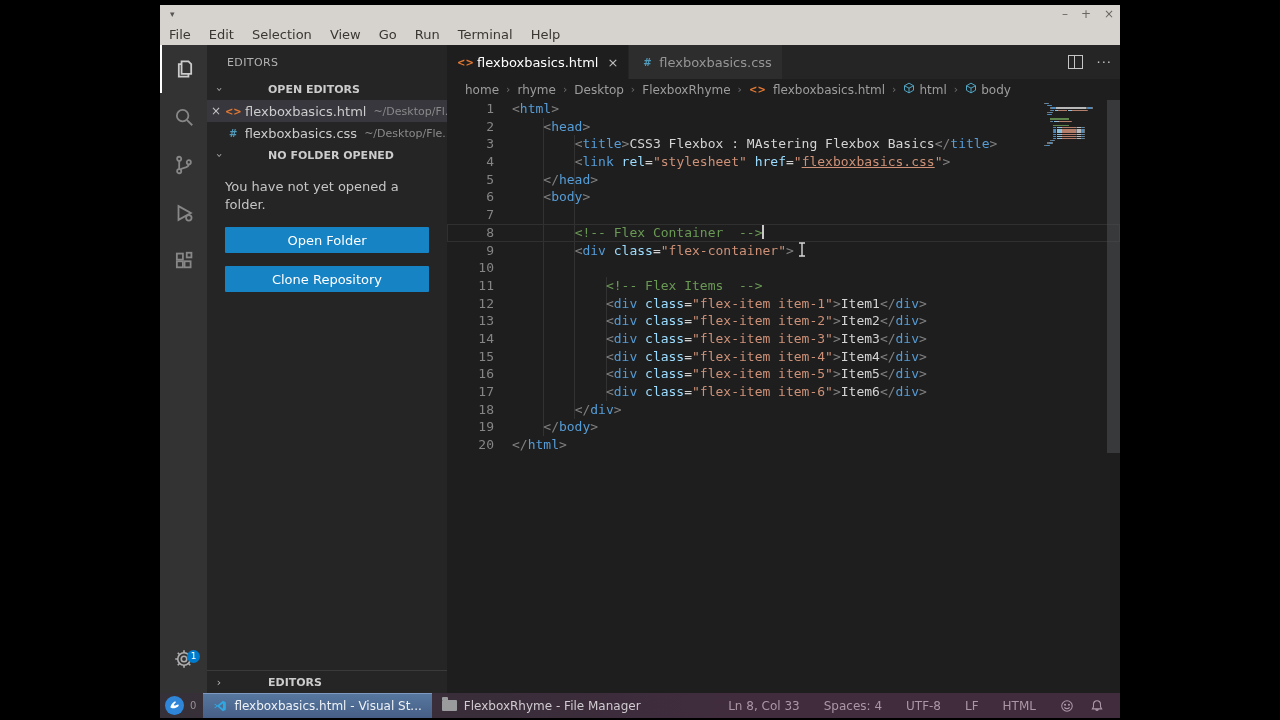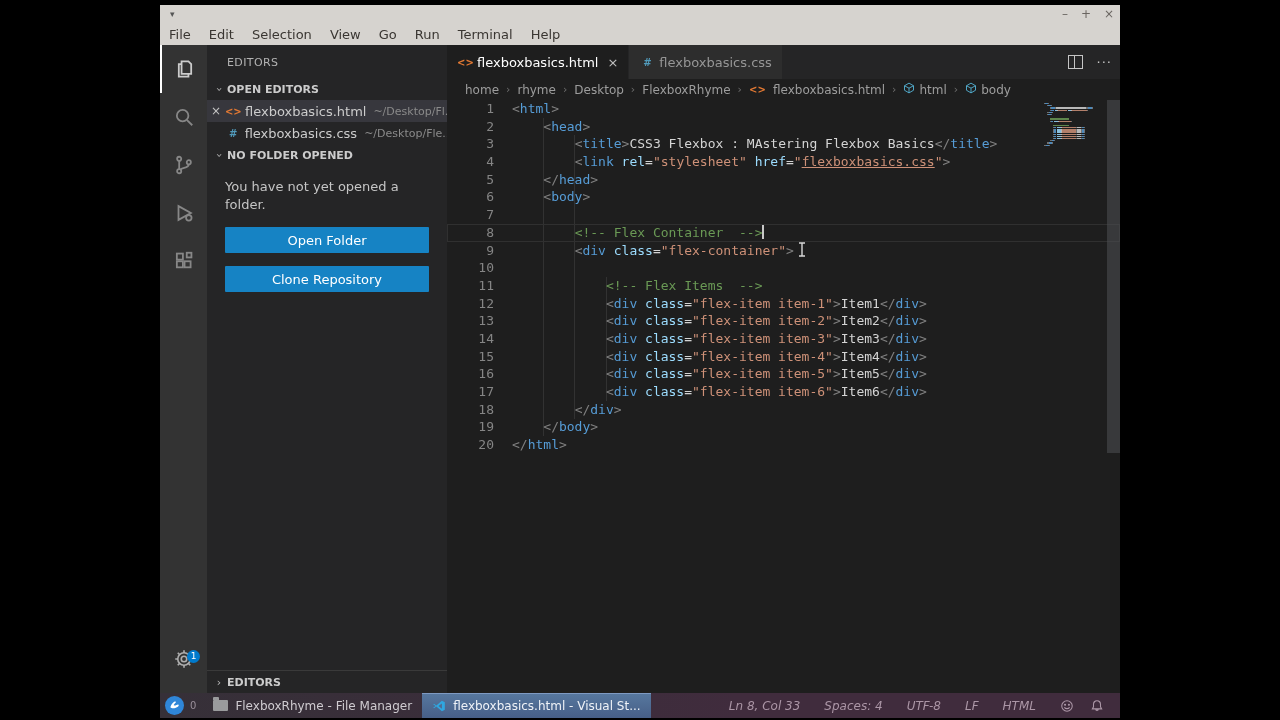--- a/index.html
+++ b/index.html
@@ -21,21 +21,21 @@
   .activitybar{position:absolute;left:0;top:0;width:47px;height:100%;background:#333333;}
   .act-icon{width:47px;height:48px;display:flex;align-items:center;justify-content:center;opacity:.55;}
   .act-icon.active{opacity:1;border-left:2px solid #fff;width:45px;}
   .act-icon svg{stroke:#cccccc;fill:none;stroke-width:1.3;}
   .act-bottom{position:absolute;bottom:14px;left:0;width:47px;height:40px;display:flex;align-items:center;justify-content:center;}
   .badge{position:absolute;right:7px;bottom:16px;background:#007acc;color:#fff;font-size:9px;border-radius:8px;
     min-width:13px;height:13px;line-height:13px;text-align:center;}
 
   .sidebar{position:absolute;left:47px;top:0;width:240px;height:100%;background:#252526;color:#cccccc;}
   .sb-title{padding:11px 0 9px 20px;font-size:11px;color:#b3b3b3;letter-spacing:.4px;}
-  .sb-header{height:22px;display:flex;align-items:center;font-size:11px;font-weight:bold;color:#cccccc;}
+  .sb-header{height:22px;display:flex;align-items:center;font-size:11px;font-weight:bold;color:#cccccc;gap:41px;}
   .sb-header .chev{width:16px;text-align:center;color:#bbb;display:inline-block;transform:rotate(90deg);font-weight:normal;}
   .sb-header .chev.collapsed{transform:rotate(0deg);}
   .oe-row{height:22px;display:flex;align-items:center;font-size:13px;}
   .oe-row.selected{background:#37373d;}
   .oe-close{width:20px;text-align:center;color:#c5c5c5;font-size:12px;}
   .fi{font-weight:bold;font-size:10px;width:16px;text-align:center;margin-right:4px;}
   .fi.html{color:#e37933;}
   .fi.css{color:#519aba;}
   .oe-name{color:#cccccc;white-space:nowrap;}
   .oe-path{color:#8a8a8a;font-size:11px;margin-left:7px;white-space:nowrap;overflow:hidden;}
@@ -82,21 +82,21 @@
     background:linear-gradient(90deg,#363038 0%,#3a2d3a 35%,#402c3d 60%,#402c3d 100%);
     display:flex;align-items:center;font-size:12px;}
   .startbtn{width:19px;height:19px;border-radius:50%;background:#2f86d8;margin-left:5px;
     display:flex;align-items:center;justify-content:center;}
   .wsnum{color:#9a8f9a;font-size:10px;margin:0 7px 0 6px;}
   .taskapp{height:25px;display:flex;align-items:center;padding:0 10px;color:#cfcbd0;gap:7px;white-space:nowrap;}
   .taskapp.active{background:linear-gradient(180deg,#57789f,#475f87);box-shadow:inset 0 1px 0 #7e9ac2;color:#eef2f7;}
   .foldericon{width:15px;height:11px;background:#9a9b9d;border-radius:1px;position:relative;}
   .foldericon::before{content:"";position:absolute;top:-3px;left:0;width:6px;height:3px;background:#9a9b9d;border-radius:1px 1px 0 0;}
   .statusitems{margin-left:auto;display:flex;align-items:center;color:#ab96a6;}
-  .statusitems .sti{margin-right:24px;font-style:italic;}
+  .statusitems .sti{margin-right:24px;}
   .statusitems .stic{margin-right:16px;display:flex;align-items:center;}
 </style>
 </head>
 <body>
 
 <div class="screen">
 
   <div class="titlebar">
     <span class="winmenu">▾</span>
     <span class="controls">
@@ -459,29 +459,29 @@
   </div>
 
   <div class="bottombar">
     <div class="startbtn">
       <svg width="13" height="13" viewBox="0 0 16 16">
           <path fill="#fff" d="M3 10c1-4 4-7 6-7 1 0 1 1 0 2S6 8 8 8s4-2 5-1-1 3-4 4-5 0-6-1z"></path>
         </svg>
     </div>
     <span class="wsnum">0</span>
     <div id="taskapps" style="display:flex;height:25px;">
+        <div class="taskapp active">
+          <svg width="14" height="14" viewBox="0 0 24 24">
+            <path fill="#2fa7e0" d="M17 3L7.5 11.2 3.5 8 2 9l4.2 3L2 15l1.5 1 4-3.2L17 21l5-2.5v-13zM17 7.5v9L11 12z"></path>
+          </svg>
+          <span>flexboxbasics.html - Visual St...</span>
+        </div>
         <div class="taskapp">
           <span class="foldericon"></span>
           <span>FlexboxRhyme - File Manager</span>
-        </div>
-        <div class="taskapp active">
-          <svg width="14" height="14" viewBox="0 0 24 24">
-            <path fill="#2fa7e0" d="M17 3L7.5 11.2 3.5 8 2 9l4.2 3L2 15l1.5 1 4-3.2L17 21l5-2.5v-13zM17 7.5v9L11 12z"></path>
-          </svg>
-          <span>flexboxbasics.html - Visual St...</span>
         </div>
       </div>
     <div class="statusitems" id="statusitems">
         <span class="sti">Ln 8, Col 33</span>
         <span class="sti">Spaces: 4</span>
         <span class="sti">UTF-8</span>
         <span class="sti">LF</span>
         <span class="sti">HTML</span>
         <span class="stic">
           <svg width="14" height="14" viewBox="0 0 16 16" style="stroke:#ab96a6;fill:none;stroke-width:1.2">

